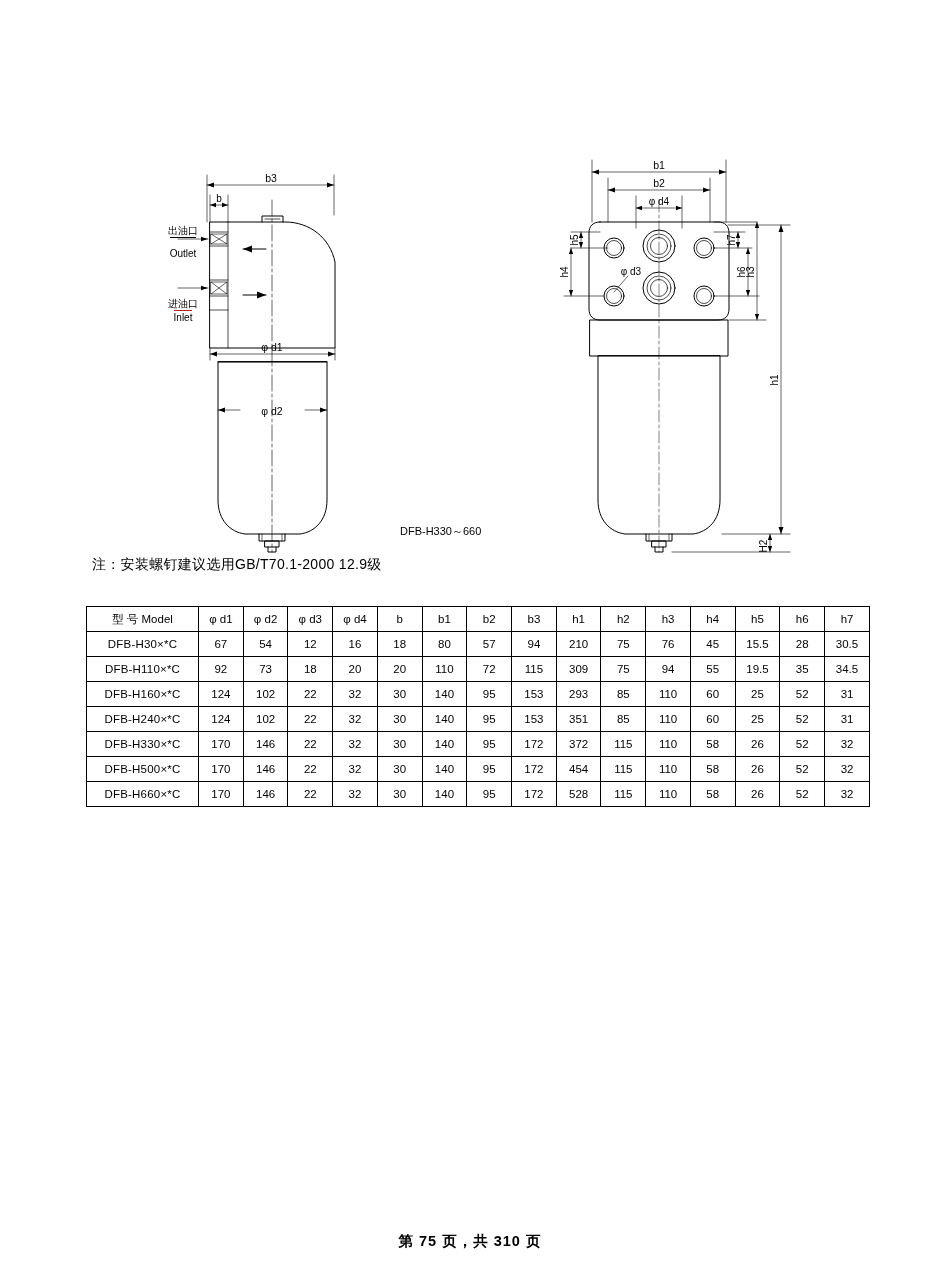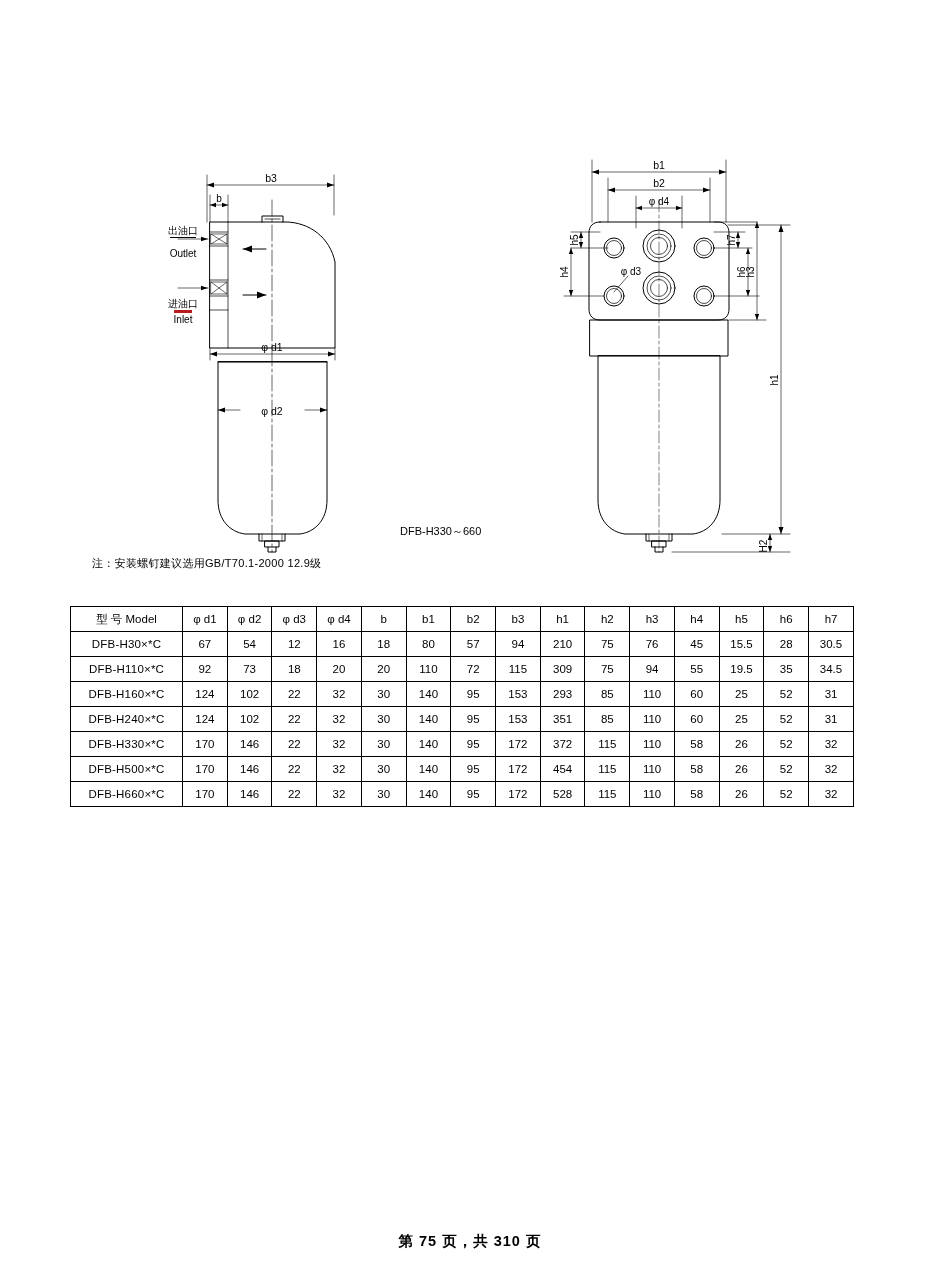--- a/index.html
+++ b/index.html
@@ -29,30 +29,30 @@
     width: 940px; height: 600px;
   }
   .drawing svg {
     display: block;
   }
 
   .note {
     position: absolute;
     left: 92px;
     top: 556px;
-    font-size: 11px;
+    font-size: 14px;
     font-family: "Liberation Sans", sans-serif;
     letter-spacing: 0.3px;
     white-space: nowrap;
   }
 
   
   .table-wrap {
     position: absolute;
-    left: 70px;
+    left: 86px;
     top: 606px;
     width: 648px;
   }
   table.spec {
     border-collapse: collapse;
     width: 784px;
     table-layout: fixed;
     font-size: 11.5px;
   }
   table.spec th, table.spec td {
@@ -298,21 +298,21 @@
         <text x="767" y="546" font-size="10" text-anchor="middle" transform="rotate(-90 767 546)">H2</text>
       </g>
     </svg>
 
     <div style="position:absolute;left:155px;top:225px;width:56px;text-align:center;line-height:12px;">
       <div class="lbl">出油口</div>
       <div class="lbl" style="border-top:1px solid #000;padding-top:10px;display:inline-block;">Outlet</div>
     </div>
     <div style="position:absolute;left:155px;top:274px;width:56px;text-align:center;line-height:12px;margin-top:24px;">
       <div class="lbl">进油口</div>
-      <div class="lbl" style="border-top:3px solid #b91c1c;padding-top:1px;display:inline-block;">Inlet</div>
+      <div class="lbl" style="border-top:1px solid #b91c1c;padding-top:1px;display:inline-block;">Inlet</div>
     </div>
 
     <div style="position:absolute;left:400px;top:524px;font-size:11px;">DFB-H330～660</div>
   </div>
 
   <div class="note">注：安装螺钉建议选用GB/T70.1-2000  12.9级</div>
 
   <div class="table-wrap">
     <table class="spec">
       <colgroup>

